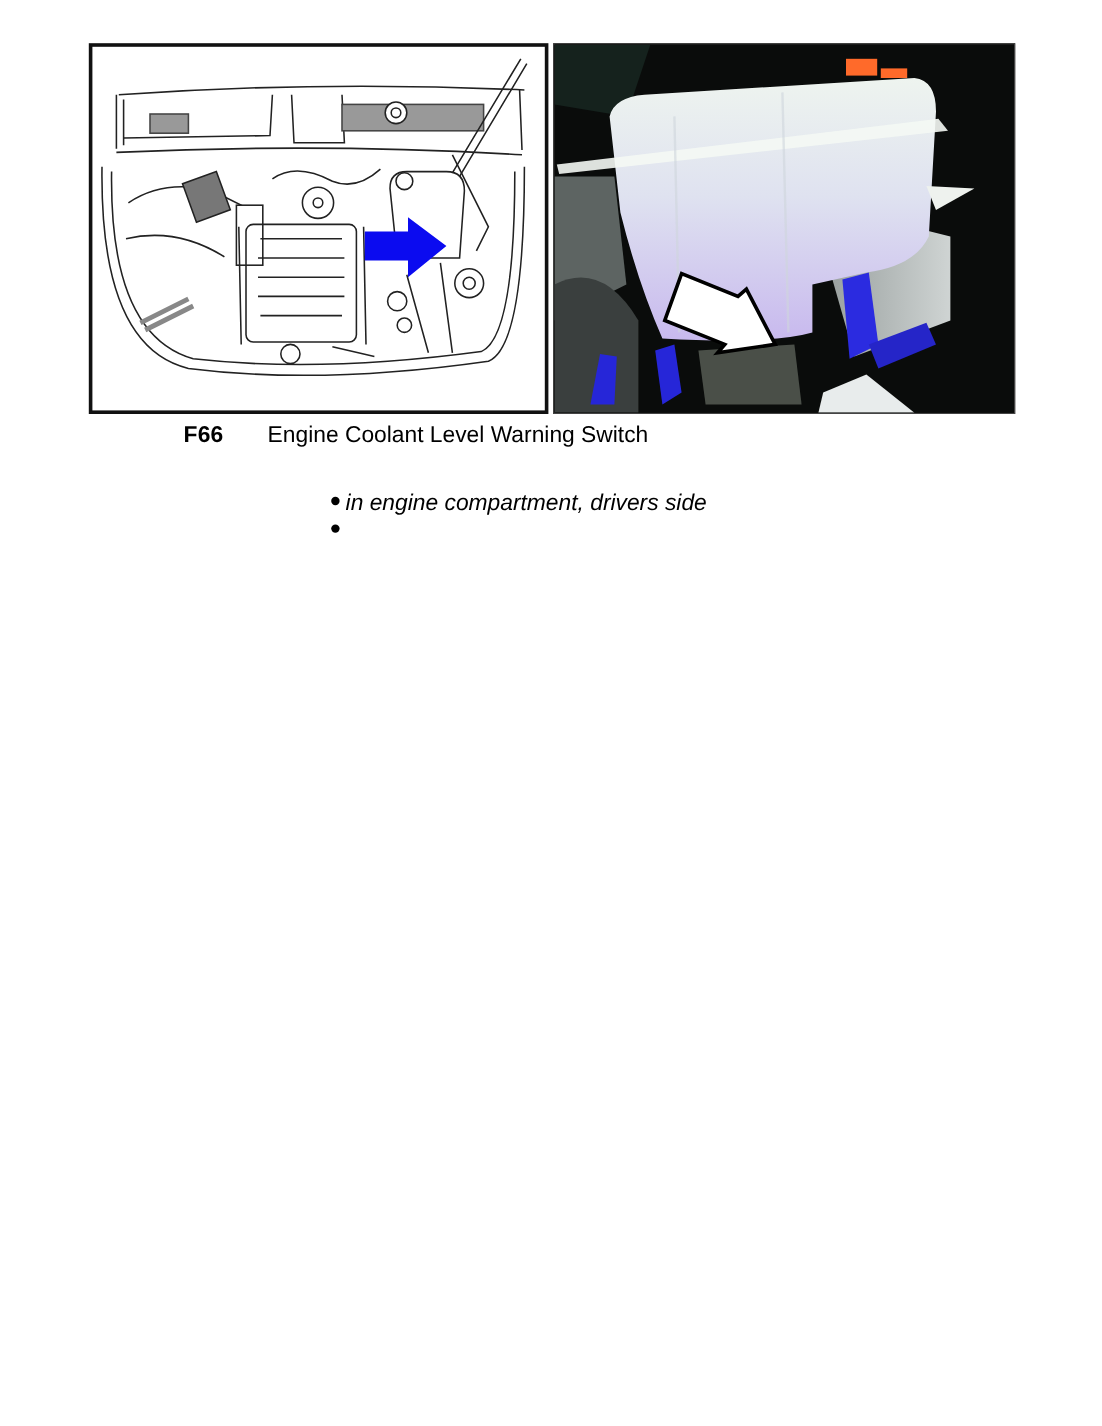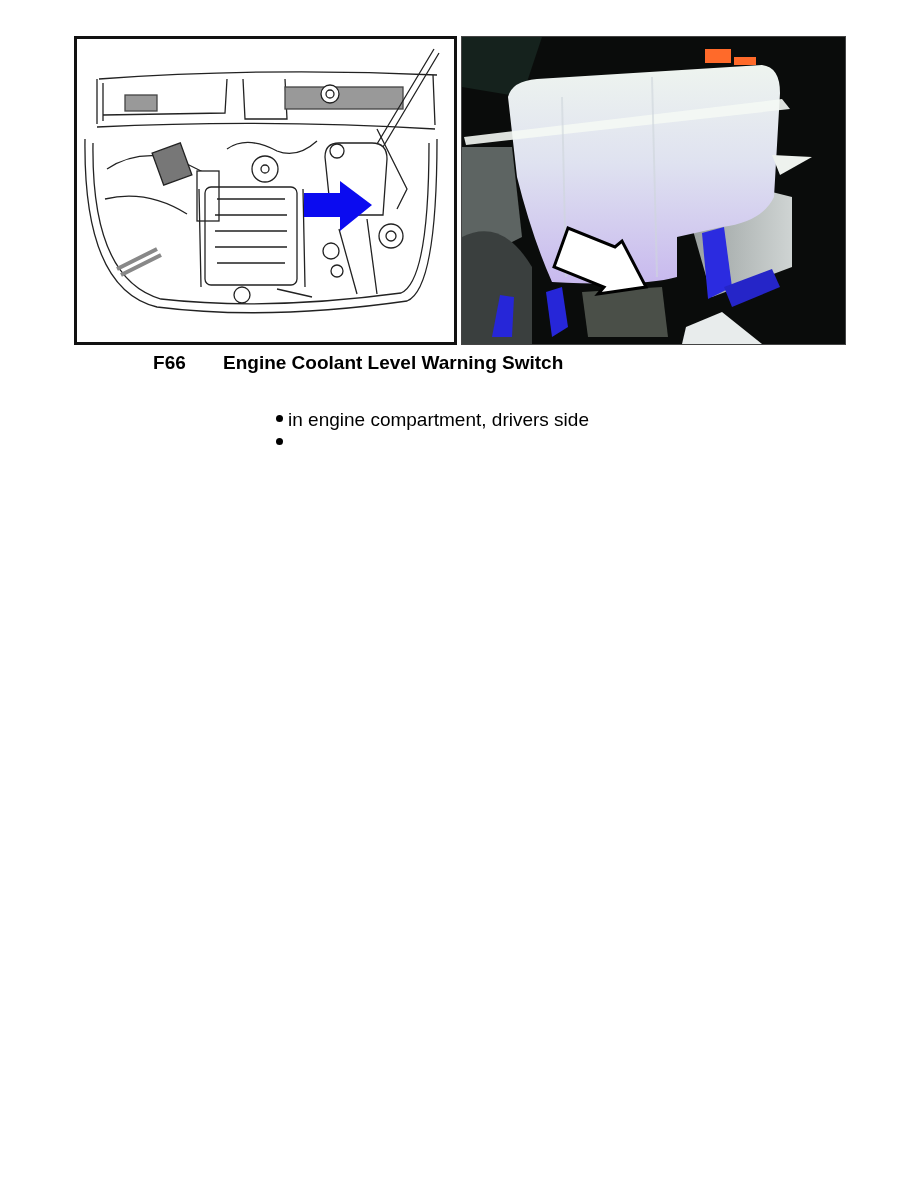--- a/index.html
+++ b/index.html
@@ -5,23 +5,23 @@
   html, body { margin: 0; padding: 0; background: #ffffff; }
   body { width: 918px; height: 1188px; position: relative; overflow: hidden;
          font-family: "Liberation Sans", sans-serif; color: #000; }
   .panel { position: absolute; box-sizing: border-box; overflow: hidden; }
   #diagram { left: 74px; top: 36px; width: 383px; height: 309px;
              border: 3px solid #111; background: #fff; }
   #photo { left: 461px; top: 36px; width: 385px; height: 309px;
            border: 1px solid #444; background: #070807; }
   .panel svg { position: absolute; left: 0; top: 0; width: 100%; height: 100%; }
   #code { position: absolute; left: 119px; top: 352px; font-weight: bold; font-size: 19px; letter-spacing: 0.1px; margin-left: 34px; }
-  #title { position: absolute; left: 223px; top: 352px; font-weight: bold; font-size: 19px; }
+  #title { position: absolute; left: 223px; top: 352px; font-weight: normal; font-size: 19px; }
   #bullets { position: absolute; left: 276px; top: 408px; margin: 0; padding: 0; list-style: none;
-             font-size: 19px; line-height: 23px; }
+             font-size: 19px; line-height: 23px; font-style: italic; }
   #bullets li { white-space: nowrap; }
   .dot { display: inline-block; width: 7px; height: 7px; background: #000; border-radius: 50%;
          margin-right: 5px; vertical-align: middle; position: relative; top: -2px; }
 </style>
 </head>
 <body>
 
 <div class="panel" id="diagram">
   <svg viewBox="0 0 377 303">
     <g fill="none" stroke="#222" stroke-width="1.3">

